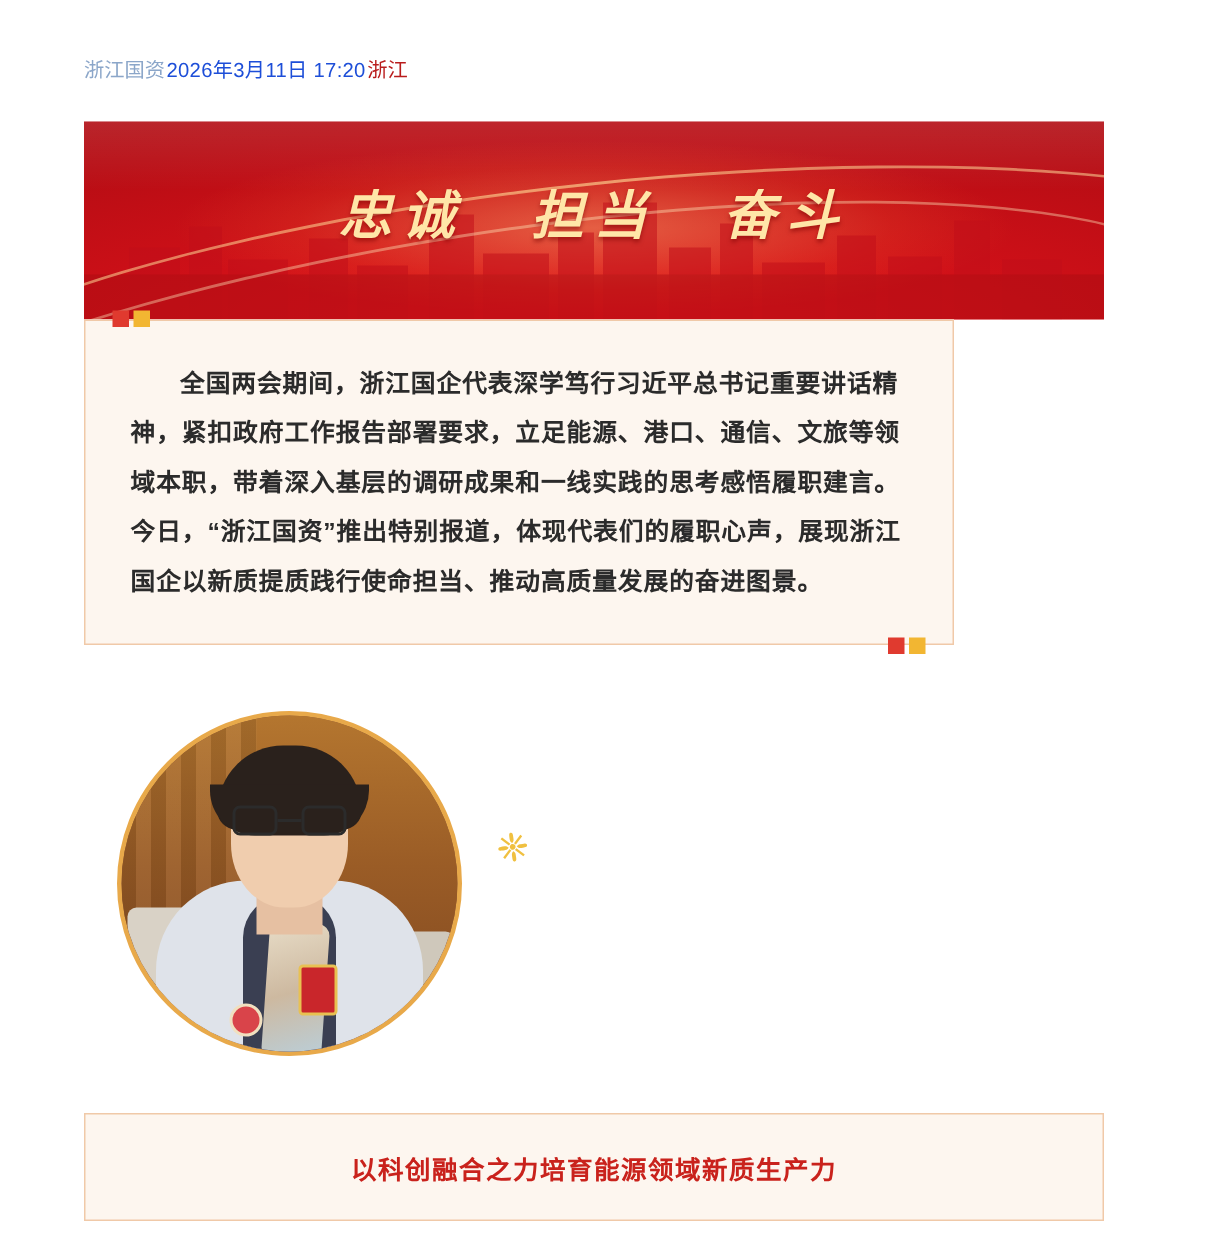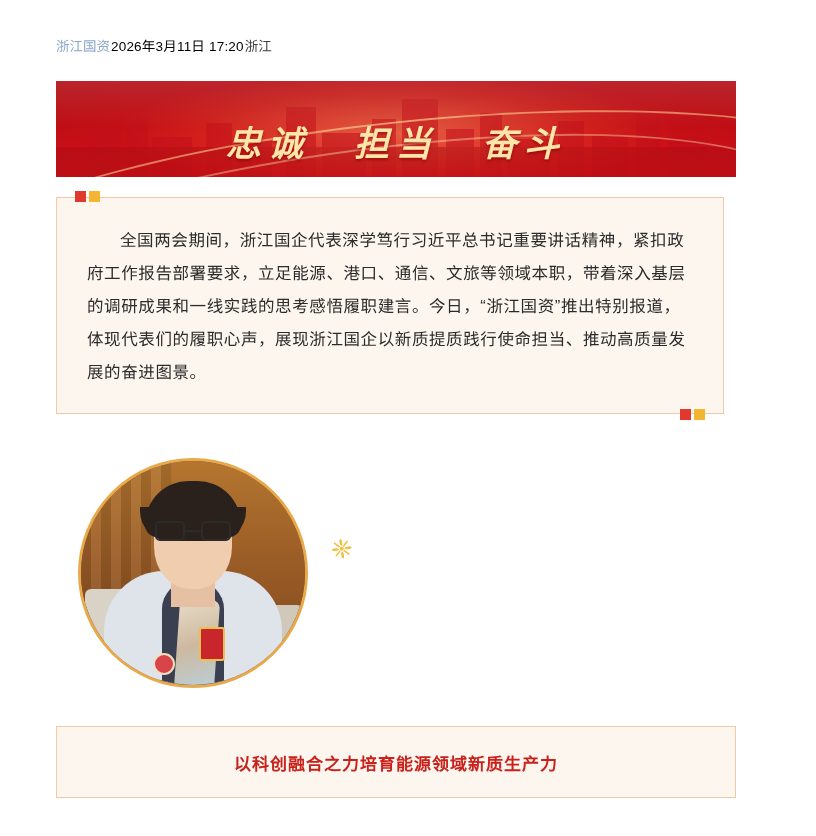--- a/index.html
+++ b/index.html
@@ -30,28 +30,28 @@
   }
   .meta {
     margin-top: 21px;
     font-size: 13.5px;
     color: #9a9a9a;
     display: flex;
     align-items: center;
     gap: 1px;
   }
   .meta .source { color: #8ba6c9; }
-  .meta .time { color: #000000; letter-spacing: 0.2px; }
-  .meta .region { color: #404040; }
+  .meta .time { color: #1d4ed8; letter-spacing: 0.2px; }
+  .meta .region { color: #b91c1c; }
 
   
   .banner {
     margin-top: 26px;
     width: 680px;
-    height: 96px;
+    height: 132px;
     position: relative;
     overflow: hidden;
     background:
       radial-gradient(120% 160% at 50% 115%, #e8141b 0%, #d01018 38%, #b80d14 70%, #a80c12 100%);
   }
   .banner .skyline {
     position: absolute;
     left: 0; right: 0; bottom: 0;
     height: 88px;
     opacity: 0.55;
@@ -95,23 +95,23 @@
     font-size: 35px;
     font-weight: bold;
     font-style: italic;
     color: #ffe6a8;
     letter-spacing: 7px;
     text-shadow: 0 2px 3px rgba(120,0,0,0.55);
   }
 
   
   .lead-wrap {
-    margin-top: 20px;
-    width: 668px;
+    width: 580px;
     position: relative;
+    font-weight: bold;
   }
   .lead-box {
     border: 1px solid #f0c9a8;
     background: #fdf6ef;
     padding: 26px 30px 24px 30px;
   }
   .lead-box p {
     margin: 0;
     font-size: 16.5px;
     line-height: 2.0;

